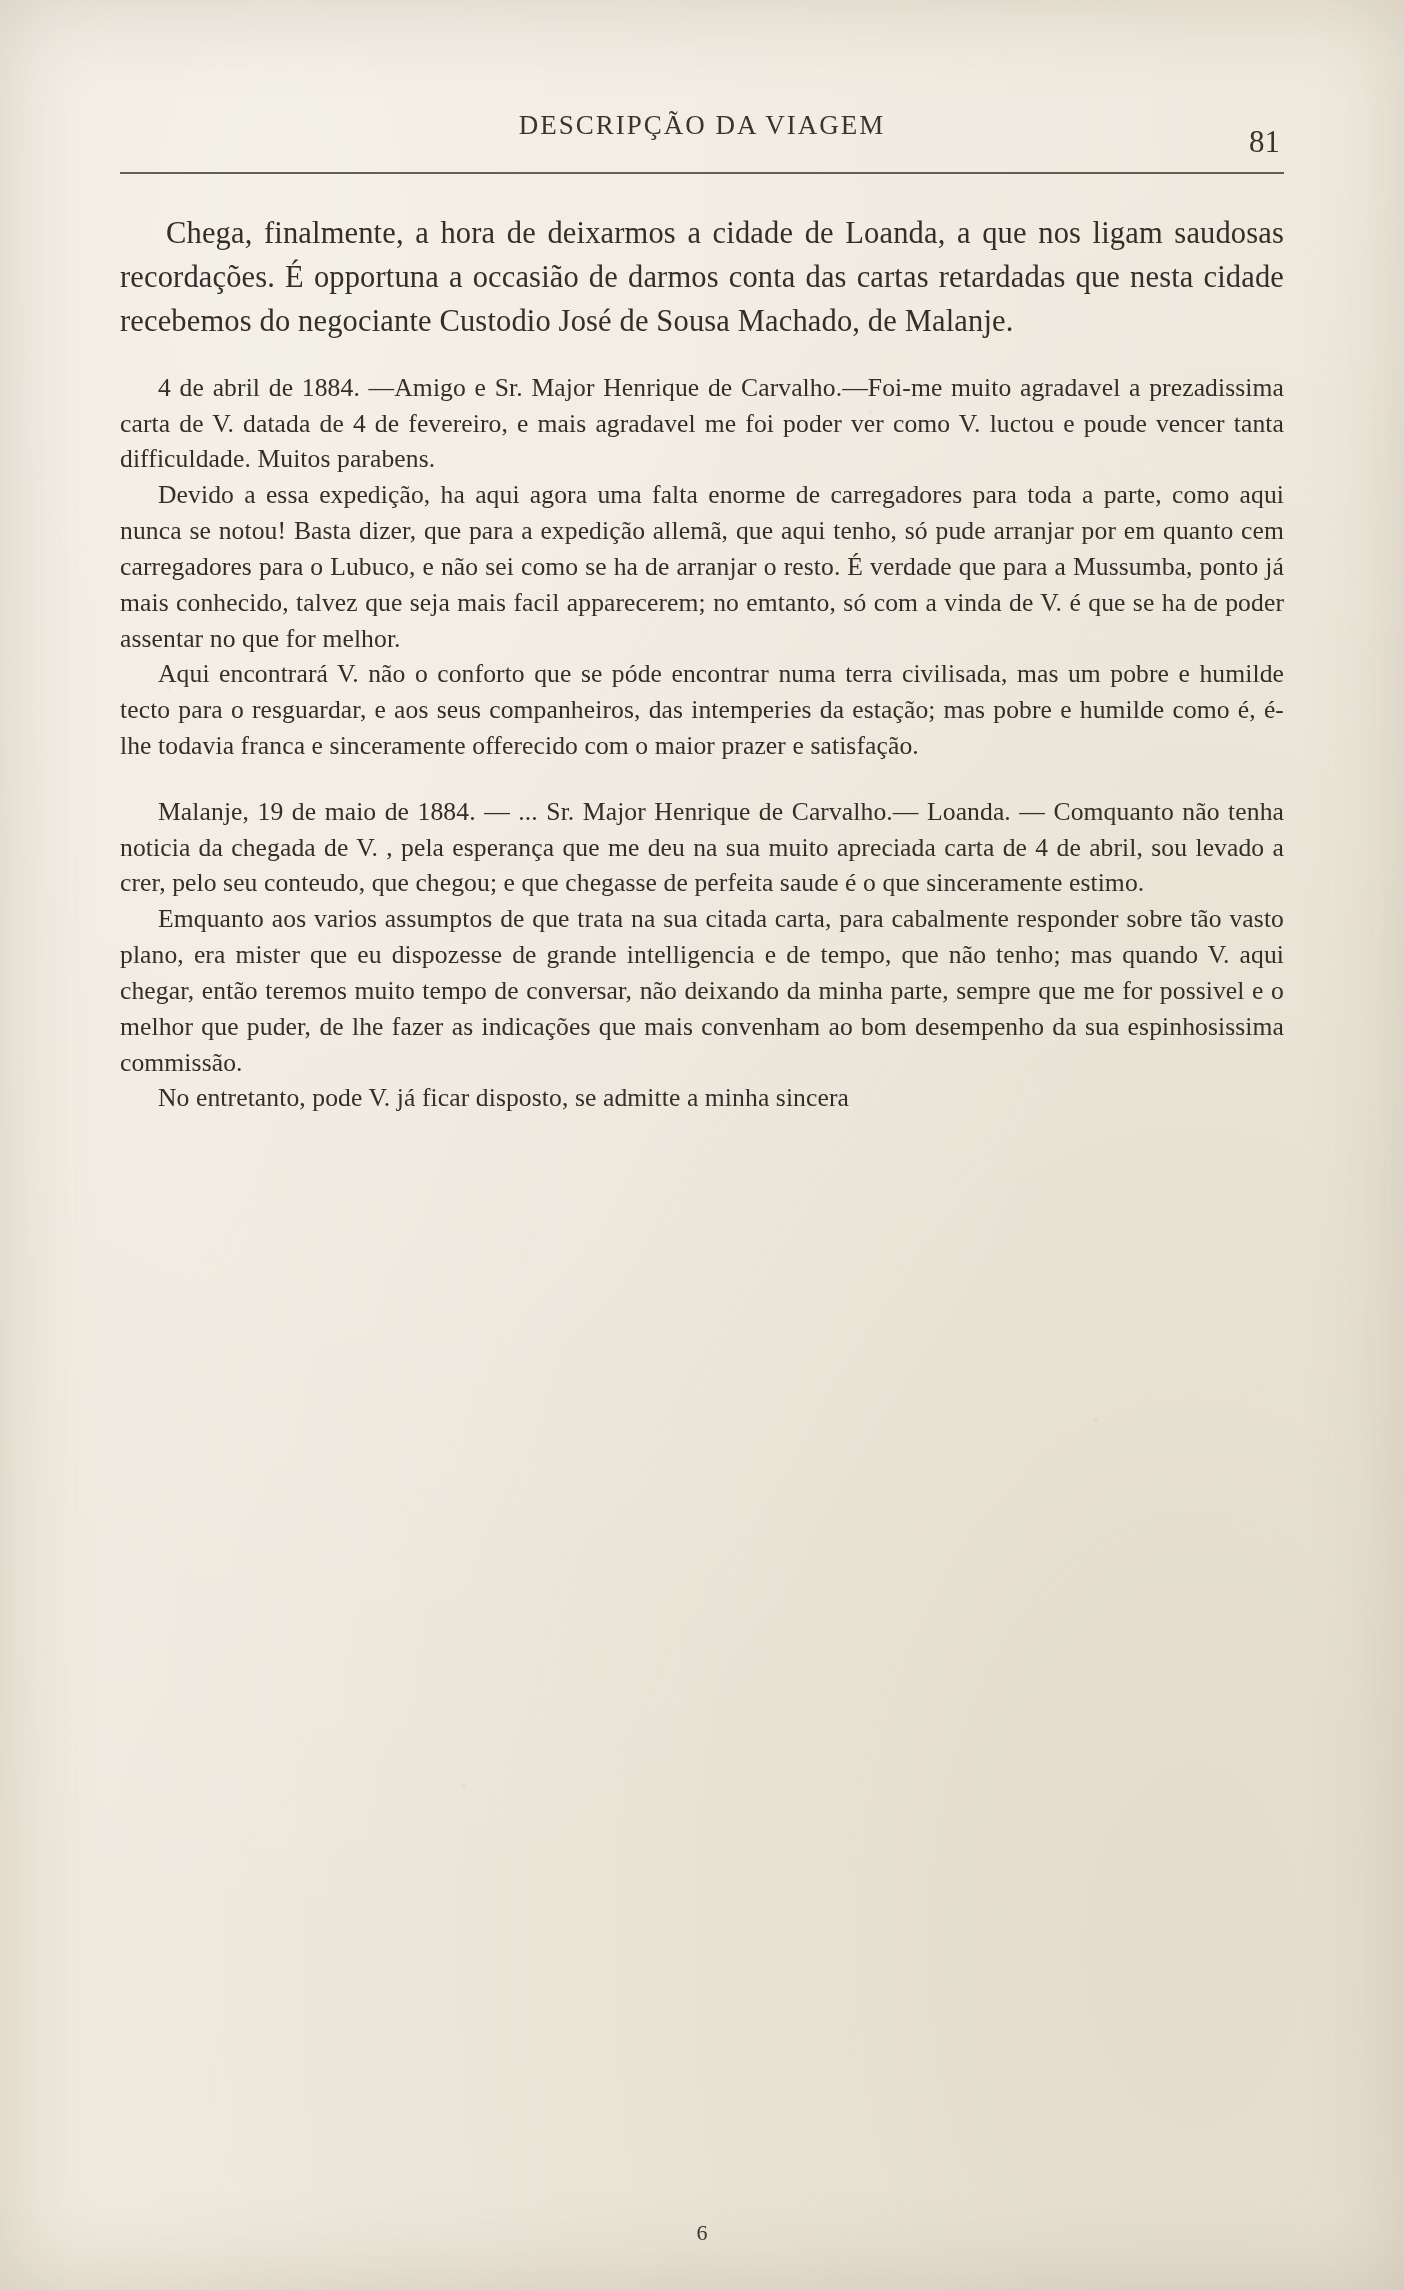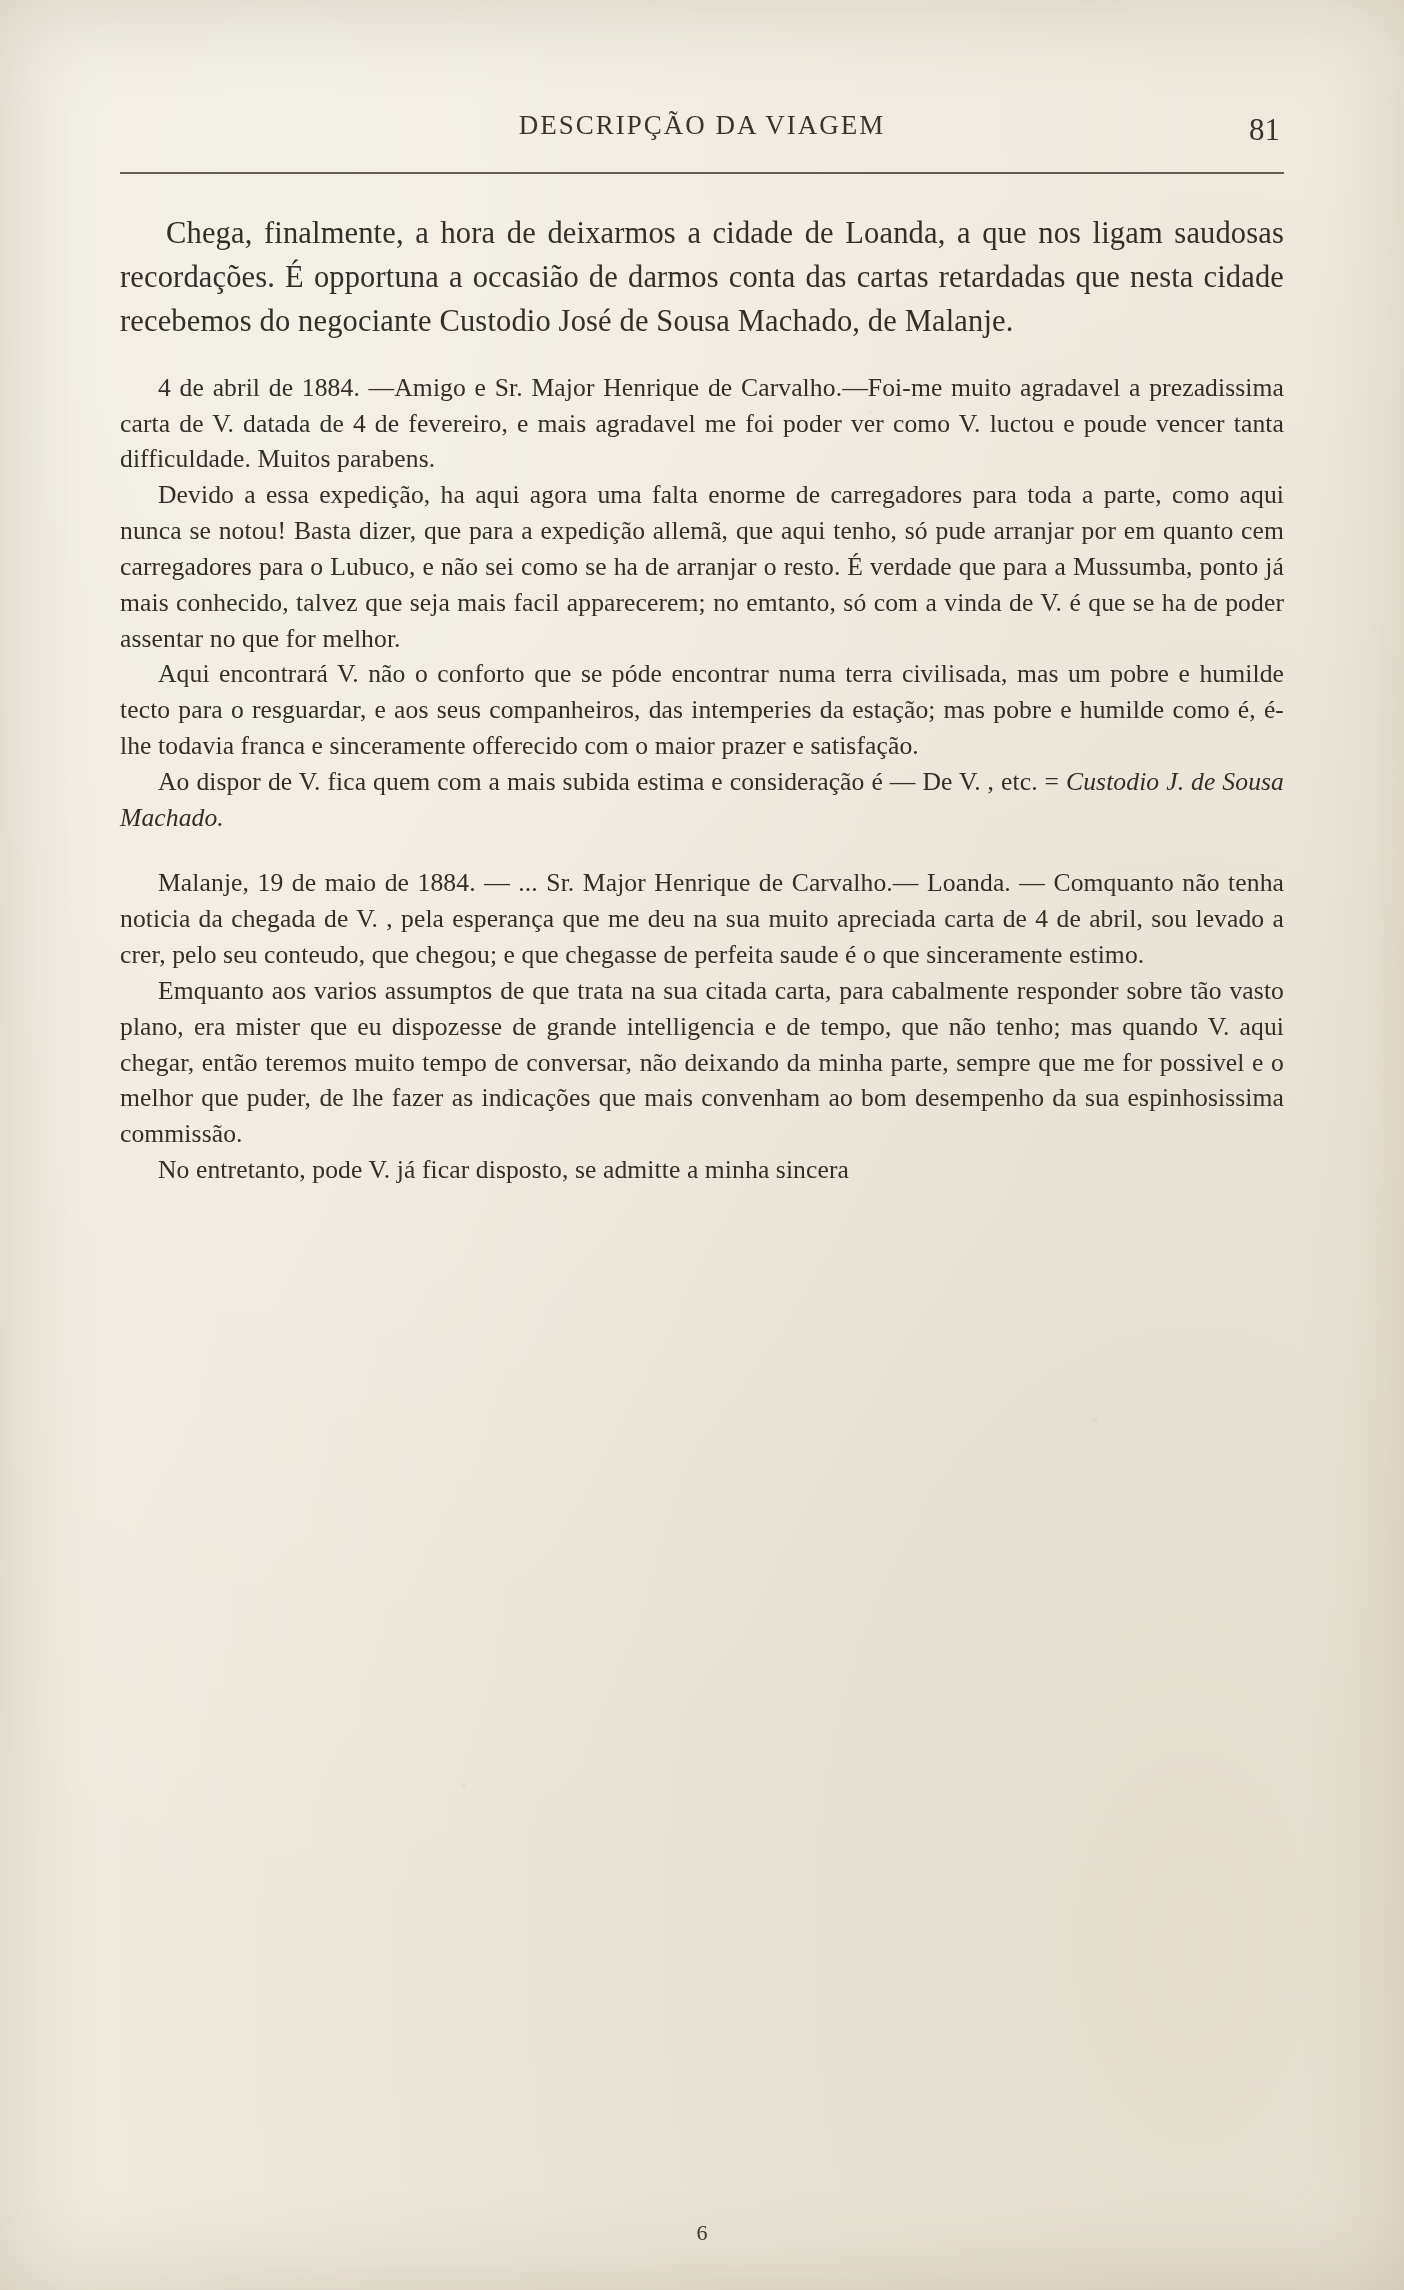--- a/index.html
+++ b/index.html
@@ -42,21 +42,21 @@
     font-size: 27px;
     letter-spacing: 2.0px;
     font-variant: small-caps;
     text-transform: uppercase;
     color: #3a342d;
     white-space: nowrap;
   }
   .folio {
     position: absolute;
     right: 4px;
-    bottom: 16px;
+    bottom: 4px;
     font-size: 31px;
     color: #3a342d;
   }
   .rule {
     height: 2px;
     background: #4b443c;
     margin-top: 8px;
     opacity: 0.85;
   }
   .body-main {
@@ -138,21 +138,20 @@
     <div class="body-main">
       <p class="indent">Chega, finalmente, a hora de deixarmos a cidade de Loanda, a que nos ligam saudosas recordações. É opportuna a occasião de darmos conta das cartas retardadas que nesta cidade recebemos do negociante Custodio José de Sousa Machado, de Malanje.</p>
     </div>
 
     <div class="letters">
 
       <div>
         <p class="indent">4 de abril de 1884. —Amigo e Sr. Major Henrique de Carvalho.—Foi-me muito agradavel a prezadissima carta de V.   datada de 4 de fevereiro, e mais agradavel me foi poder ver como V.   luctou e poude vencer tanta difficuldade. Muitos parabens.</p>
         <p class="indent">Devido a essa expedição, ha aqui agora uma falta enorme de carregadores para toda a parte, como aqui nunca se notou! Basta dizer, que para a expedição allemã, que aqui tenho, só pude arranjar por em quanto cem carregadores para o Lubuco, e não sei como se ha de arranjar o resto. É verdade que para a Mussumba, ponto já mais conhecido, talvez que seja mais facil apparecerem; no emtanto, só com a vinda de V.   é que se ha de poder assentar no que for melhor.</p>
         <p class="indent">Aqui encontrará V.   não o conforto que se póde encontrar numa terra civilisada, mas um pobre e humilde tecto para o resguardar, e aos seus companheiros, das intemperies da estação; mas pobre e humilde como é, é-lhe todavia franca e sinceramente offerecido com o maior prazer e satisfação.</p>
-        <p class="indent"><span>Ao dispor de V.   fica quem com a mais subida estima e consideração é — De V.   , etc. = </span><span class="sig">Custodio J. de Sousa Machado.</span></p>
       </div>
 
       <div class="block-gap"></div>
 
       <div>
         <p class="indent">Malanje, 19 de maio de 1884. — ... Sr. Major Henrique de Carvalho.— Loanda. — Comquanto não tenha noticia da chegada de V.   , pela esperança que me deu na sua muito apreciada carta de 4 de abril, sou levado a crer, pelo seu conteudo, que chegou; e que chegasse de perfeita saude é o que sinceramente estimo.</p>
         <p class="indent">Emquanto aos varios assumptos de que trata na sua citada carta, para cabalmente responder sobre tão vasto plano, era mister que eu dispozesse de grande intelligencia e de tempo, que não tenho; mas quando V.   aqui chegar, então teremos muito tempo de conversar, não deixando da minha parte, sempre que me for possivel e o melhor que puder, de lhe fazer as indicações que mais convenham ao bom desempenho da sua espinhosissima commissão.</p>
         <p class="indent">No entretanto, pode V.   já ficar disposto, se admitte a minha sincera</p>
       </div>
 

